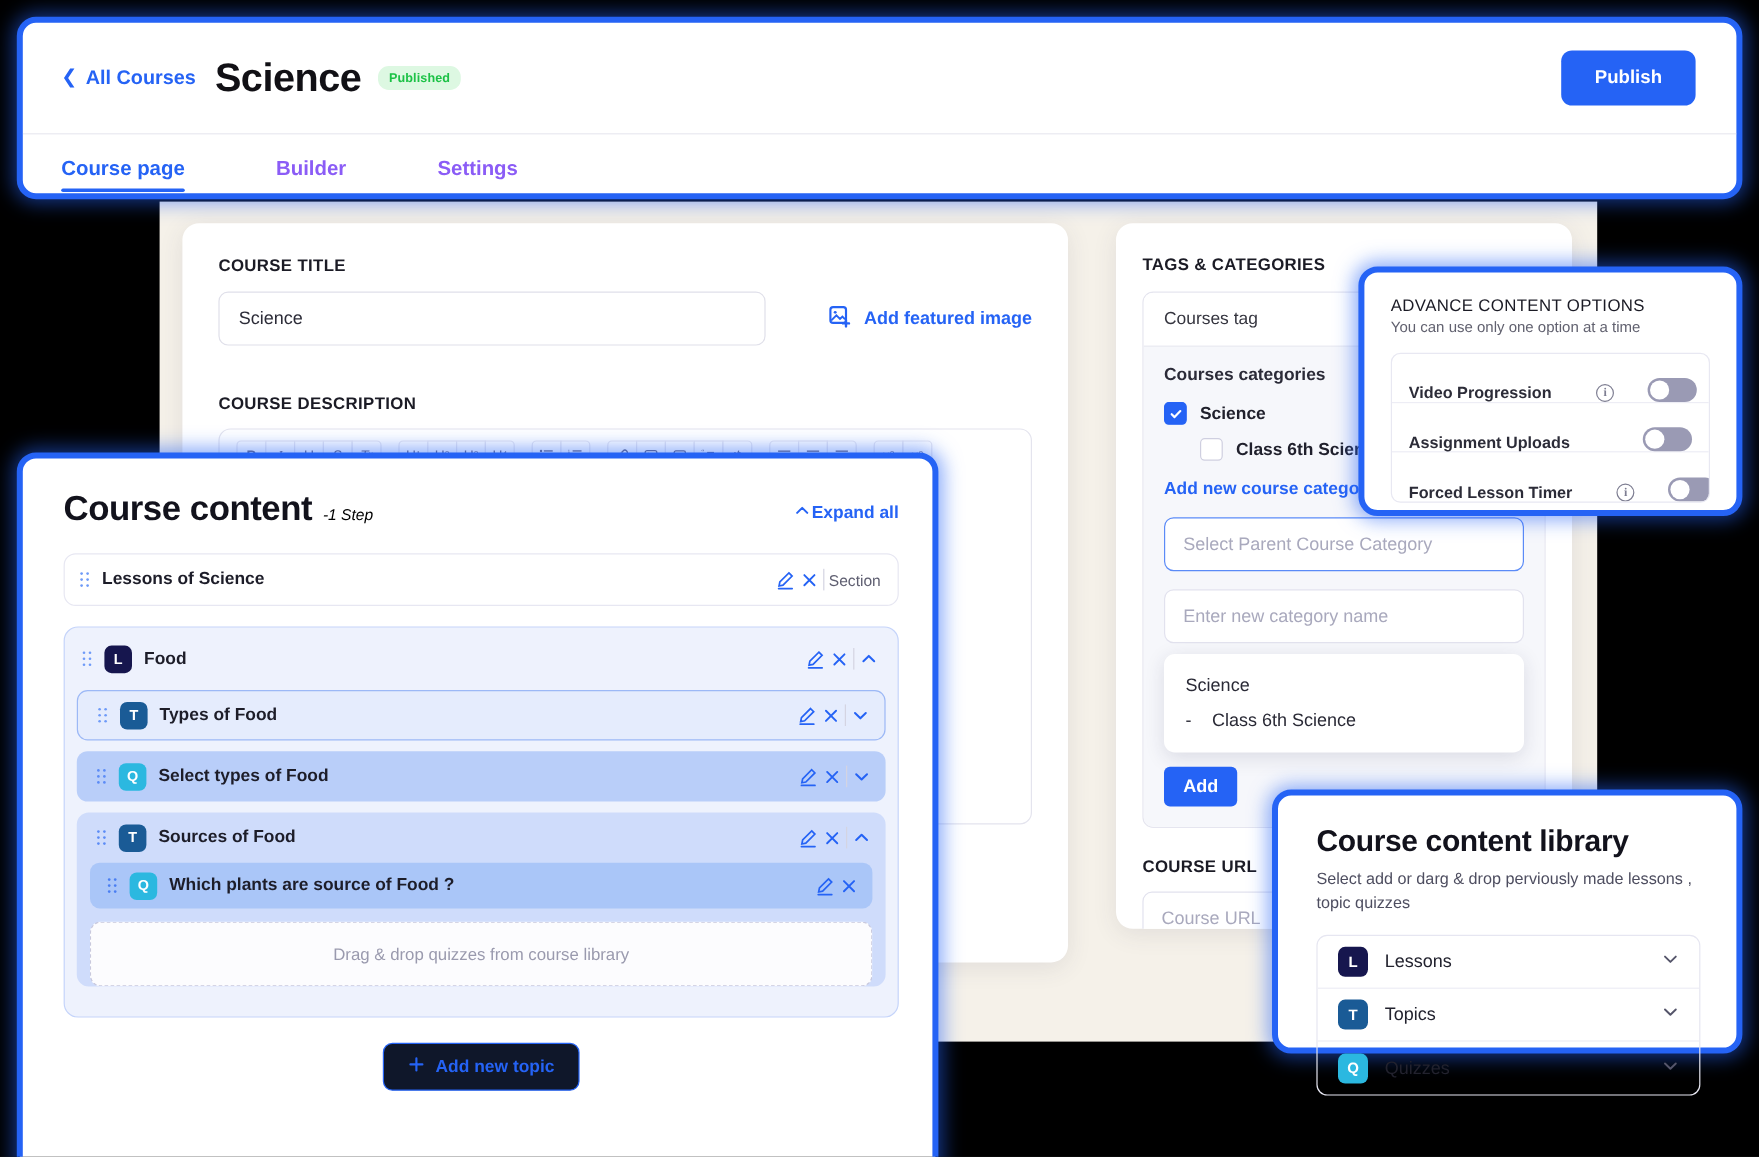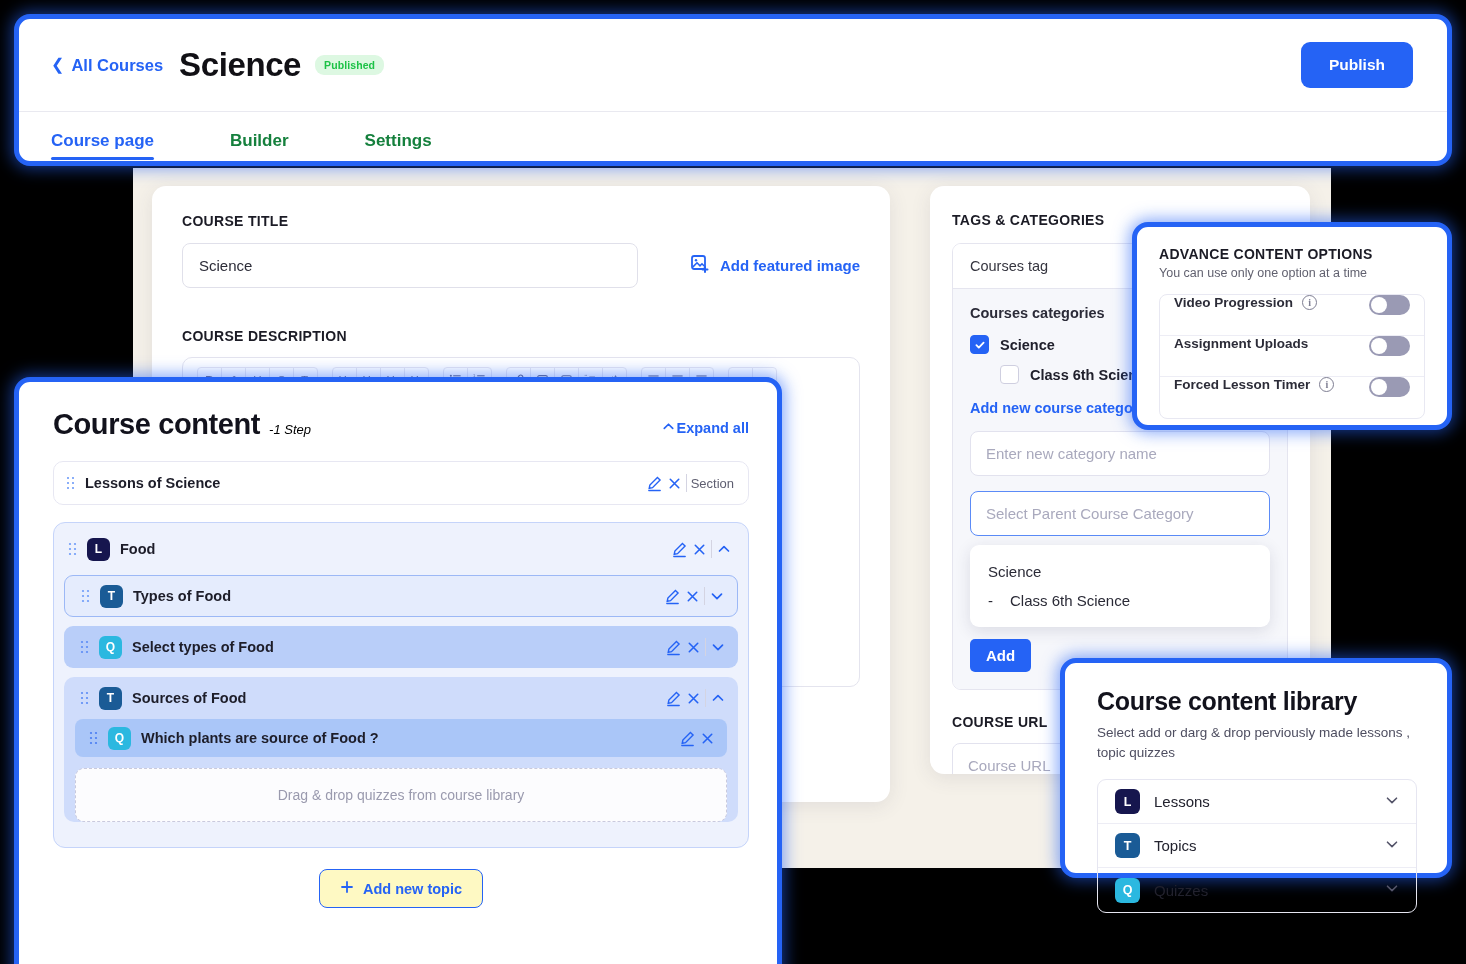--- a/index.html
+++ b/index.html
@@ -60,21 +60,21 @@
   .btn-solid {
     border: none; background: #2563f5; color: #fff;
     font-size: 15.5px; font-weight: 700; padding: 14px 28px;
     border-radius: 9px; cursor: pointer; white-space: nowrap;
   }
   .hdr-tabs {
     border-top: 1px solid #e9e9f0; height: 58px;
     display: flex; align-items: center; padding: 0 32px; gap: 0;
   }
   .tab {
-    font-size: 17px; font-weight: 700; color: #15803d;
+    font-size: 17px; font-weight: 700; color: #8b5cf6;
     padding: 0 0 9px 0; margin-right: 76px; cursor: pointer;
     position: relative; top: 5px;
   }
   .tab.active { color: #2563f5; }
   .tab.active::after {
     content: ""; position: absolute; left: 0; right: 0; bottom: 0;
     height: 3.5px; background: #2563f5; border-radius: 2px;
   }
 
   
@@ -163,28 +163,28 @@
     margin-top: 12px; background: #2563f5; color: #fff; border: none;
     border-radius: 5px; padding: 8px 16px; font-size: 15px; font-weight: 700;
     font-family: "Liberation Sans", sans-serif; cursor: pointer;
   }
   .url-label { margin-top: 24px; }
   .url-input { display: block; width: 100%; margin-top: 13px; }
 
   
   #adv-card { left: 1132px; top: 222px; width: 320px; height: 208px; }
   .adv-inner { padding: 19px 22px 0 22px; }
-  .adv-title { font-size: 14px; font-weight: 700; color: #1b1b25; letter-spacing: 0.3px; }
+  .adv-title { font-size: 14px; font-weight: 400; color: #1b1b25; letter-spacing: 0.3px; }
   .adv-sub { font-size: 12.5px; color: #61616f; margin-top: 4px; }
   .adv-list {
     margin-top: 14px; border: 1px solid #e8e8f2; border-radius: 8px; overflow: hidden;
   }
   .adv-row {
-    display: flex; align-items: flex-start; height: 41px;
-    padding: 0 14px; border-bottom: 1px solid #ededf5;
+    display: flex; align-items: flex-end; height: 41px;
+    padding: 0 14px; border-bottom: 1px solid #ededf5; gap: 28px;
   }
   .adv-row:last-child { border-bottom: none; }
   .adv-label { font-size: 13.5px; font-weight: 700; color: #2c2c38; white-space: nowrap; }
   .info-i {
     width: 15px; height: 15px; border-radius: 50%; border: 1.3px solid #7e7e92;
     color: #7e7e92; font-size: 10px; font-weight: 700; margin-left: 9px;
     display: flex; align-items: center; justify-content: center; flex: 0 0 auto;
     font-family: "Liberation Serif", serif;
   }
   .toggle {
@@ -249,21 +249,21 @@
     padding: 0 12px 0 14px;
   }
   .dropzone {
     margin: 11px 11px 12px 11px; height: 54px;
     border: 1.6px dashed #c9c9dd; border-radius: 9px; background: #fcfcfe;
     display: flex; align-items: center; justify-content: center;
     font-size: 14px; color: #9a9aae;
   }
   .add-topic-wrap { display: flex; justify-content: center; margin-top: 21px; }
   .btn-add-topic {
-    border: 1.3px solid #2563f5; color: #2563f5; background: #fef9c3;
+    border: 1.3px solid #2563f5; color: #2563f5; background: #0f172a;
     border-radius: 8px; padding: 10px 20px; font-size: 14.5px; font-weight: 600;
     display: flex; align-items: center; gap: 9px; cursor: pointer;
     font-family: "Liberation Sans", sans-serif;
   }
 
   
   #lib-card { left: 1060px; top: 658px; width: 392px; height: 220px; }
   .lib-inner { padding: 24px 30px 0 32px; }
   .lib-title { font-size: 25px; font-weight: 800; color: #12121c; letter-spacing: -0.3px; }
   .lib-sub { font-size: 13.5px; color: #4e4e60; margin-top: 7px; line-height: 1.45; }
@@ -473,22 +473,22 @@
             <div class="cat-name">Science</div>
           </div>
 
           <div class="cat-row indent">
             <div class="cbox"></div>
             <div class="cat-name sub">Class 6th Science</div>
           </div>
 
           <span class="add-cat-link">Add new course category</span>
 
+          <input class="cat-input focused" placeholder="Select Parent Course Category" style="">
           <input class="cat-input" placeholder="Enter new category name" style="">
-          <input class="cat-input focused" placeholder="Select Parent Course Category" style="">
 
           <div class="dropdown-list">
             <div class="dd-item">Science</div>
             <div class="dd-item child">
               <span>-</span>
               <span>Class 6th Science</span>
             </div>
           </div>
 
           <button class="btn-add">Add</button>

